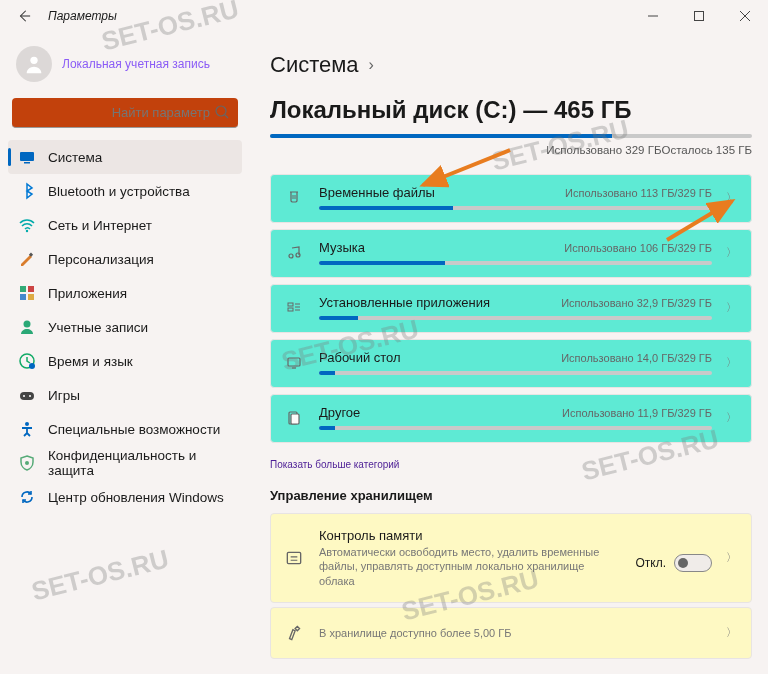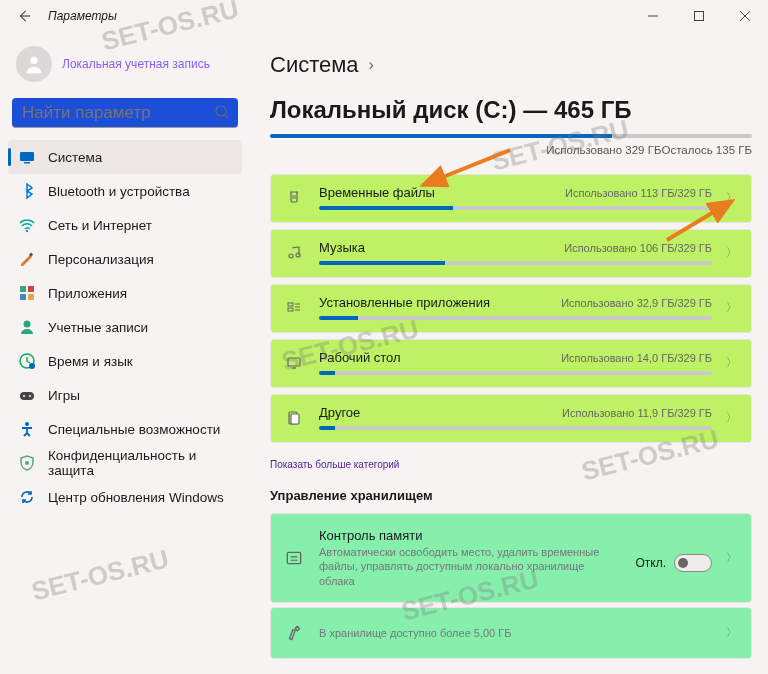--- a/index.html
+++ b/index.html
@@ -10,47 +10,47 @@
 .winctrls { margin-left: auto; display: flex; }
 .winctrl { width: 46px; height: 32px; display: flex; align-items: center; justify-content: center; cursor: pointer; }
 .winctrl svg { stroke: #444; }
 .layout { display: flex; height: calc(674px - 32px); }
 .sidebar { width: 248px; padding: 8px 6px 0 8px; display: flex; flex-direction: column; gap: 2px; }
 .account { display: flex; align-items: center; gap: 10px; padding: 6px 8px 10px 8px; }
 .avatar { width: 36px; height: 36px; border-radius: 50%; background: #dcd8d7; display: flex; align-items: center; justify-content: center; }
 .avatar svg { fill: #fff; }
 .acct-label { font-size: 12px; color: #8b5cf6; }
 .search { position: relative; margin: 4px 4px 10px 4px; }
-.search input { width: 100%; height: 30px; border: none; border-bottom: 1px solid #999; background: #1d4ed8; border-radius: 4px; padding: 0 28px 0 10px; font-size: 17px; outline: none; }
+.search input { width: 100%; height: 30px; border: none; border-bottom: 1px solid #999; background: #c2410c; border-radius: 4px; padding: 0 28px 0 10px; font-size: 13px; outline: none; text-align: right; }
 .search .sicon { position: absolute; right: 8px; top: 6px; }
 .nav-item { display: flex; align-items: center; gap: 12px; height: 34px; padding: 0 10px; border-radius: 4px; cursor: pointer; font-size: 13.5px; }
 .nav-item.active { background: #ece6e4; position: relative; }
 .nav-item.active::before { content: ""; position: absolute; left: 0; top: 8px; bottom: 8px; width: 3px; background: #0067c0; border-radius: 2px; }
 .nav-icon { width: 18px; height: 18px; display: flex; align-items: center; justify-content: center; flex-shrink: 0; }
 .main { flex: 1; padding: 20px 16px 0 22px; overflow-y: auto; }
 .breadcrumb { display: flex; align-items: center; gap: 10px; font-size: 22px; font-weight: 400; margin-bottom: 18px; }
 .breadcrumb .bc-parent { font-weight: 400; }
 .breadcrumb .bc-sep { color: #666; font-size: 16px; }
 .breadcrumb .bc-current { font-weight: 600; }
 .disk-title { font-size: 24px; font-weight: 600; margin-bottom: 10px; }
 .disk-bar { height: 4px; background: #c9c9c9; border-radius: 2px; overflow: hidden; margin-bottom: 6px; }
 .disk-bar .fill { height: 100%; background: #0067c0; }
 .disk-meta { display: flex; justify-content: flex-end; font-size: 11.5px; color: #555; margin-bottom: 18px; }
-.card { background: #bef264; border: 1px solid #e8e4e3; border-radius: 4px; padding: 10px 14px 12px 12px; margin-bottom: 6px; display: flex; align-items: center; gap: 14px; cursor: pointer; position: relative; }
+.card { background: #5eead4; border: 1px solid #e8e4e3; border-radius: 4px; padding: 10px 14px 12px 12px; margin-bottom: 6px; display: flex; align-items: center; gap: 14px; cursor: pointer; position: relative; }
 .card-icon { width: 22px; height: 22px; display: flex; align-items: center; justify-content: center; flex-shrink: 0; color: #555; }
 .card-body { flex: 1; }
 .card-head { display: flex; justify-content: space-between; align-items: baseline; margin-bottom: 6px; }
 .card-title { font-size: 13px; }
 .card-usage { font-size: 11px; color: #666; }
 .card-bar { height: 4px; background: #c9c9c9; border-radius: 2px; overflow: hidden; }
 .card-bar .fill { height: 100%; background: #0067c0; }
 .chev { color: #777; font-size: 11px; flex-shrink: 0; }
 .link { color: #4c1d95; font-size: 10px; padding: 10px 0 18px 0; cursor: pointer; display: inline-block; }
 .section-head { font-size: 13px; font-weight: 600; margin-bottom: 10px; }
-.mgmt-card { background: #86efac; border: 1px solid #e8e4e3; border-radius: 4px; padding: 14px 14px 14px 12px; margin-bottom: 4px; display: flex; align-items: center; gap: 14px; cursor: pointer; }
+.mgmt-card { background: #fef9c3; border: 1px solid #e8e4e3; border-radius: 4px; padding: 14px 14px 14px 12px; margin-bottom: 4px; display: flex; align-items: center; gap: 14px; cursor: pointer; }
 .mgmt-body { flex: 1; }
 .mgmt-title { font-size: 13px; margin-bottom: 2px; }
 .mgmt-desc { font-size: 11px; color: #777; line-height: 1.3; }
 .toggle-wrap { display: flex; align-items: center; gap: 8px; margin-top: 10px; }
 .toggle-label { font-size: 12px; }
 .toggle { width: 38px; height: 18px; border-radius: 9px; border: 1px solid #888; background: #f0ece9; position: relative; }
 .toggle::after { content: ""; position: absolute; left: 3px; top: 3px; width: 10px; height: 10px; border-radius: 50%; background: #666; }
 .arrow-annot { position: absolute; pointer-events: none; z-index: 50; }
 .watermark { position: absolute; color: rgba(120,120,120,0.32); font-size: 26px; font-weight: 700; transform: rotate(-14deg); pointer-events: none; z-index: 40; font-family: Arial, sans-serif; }
 </style>

